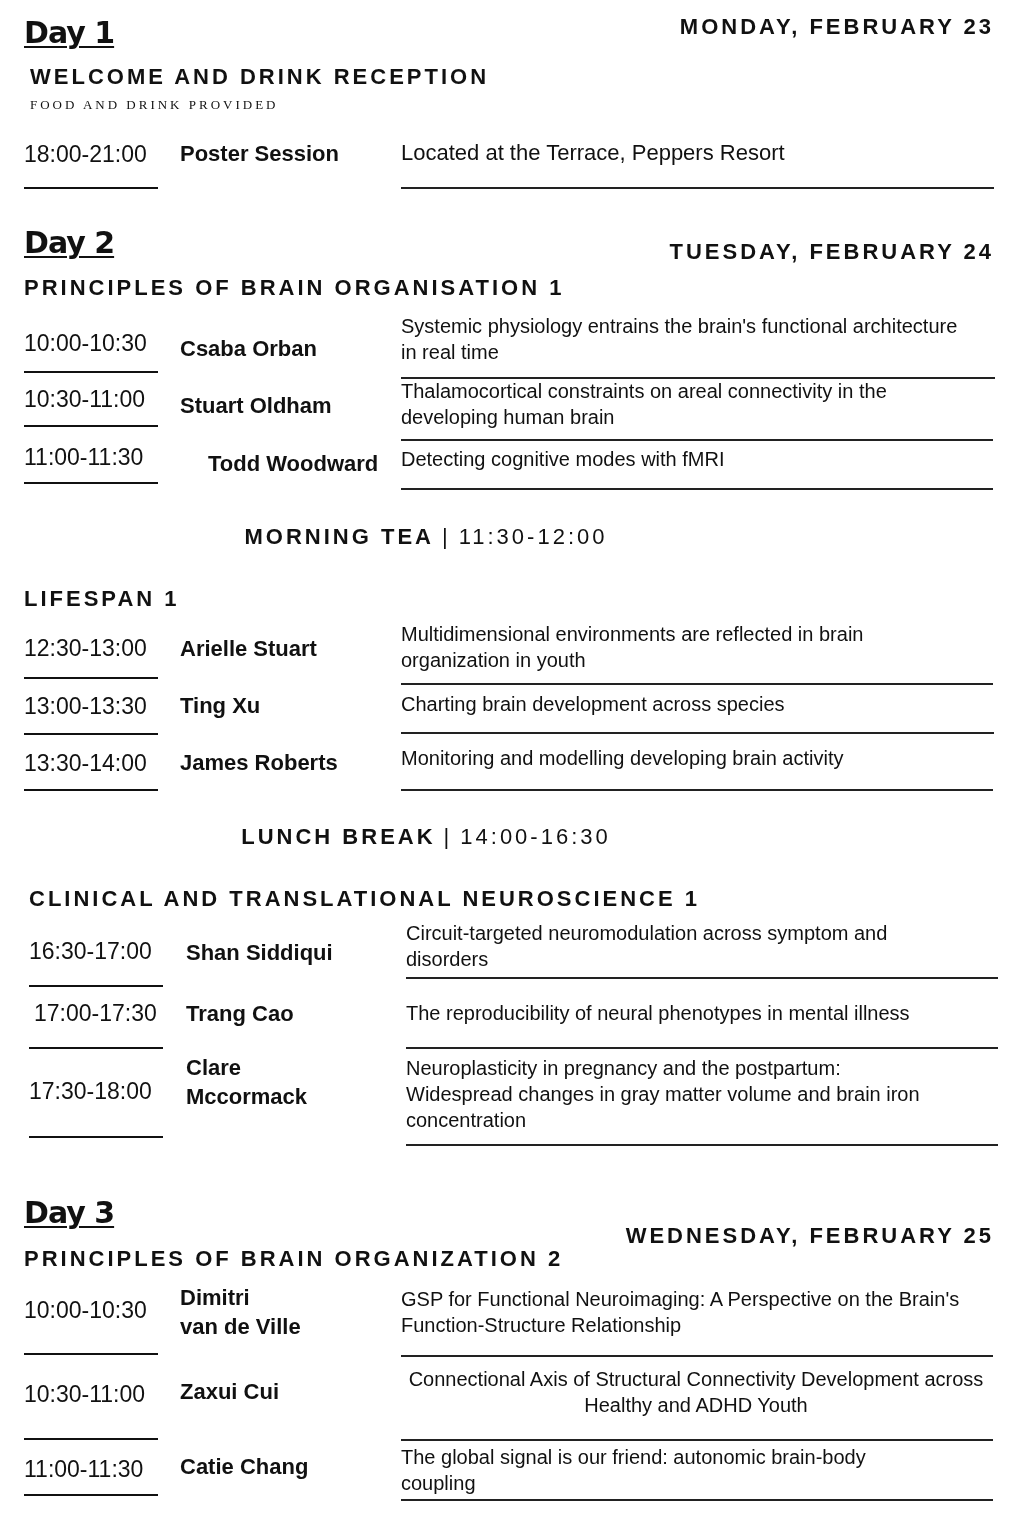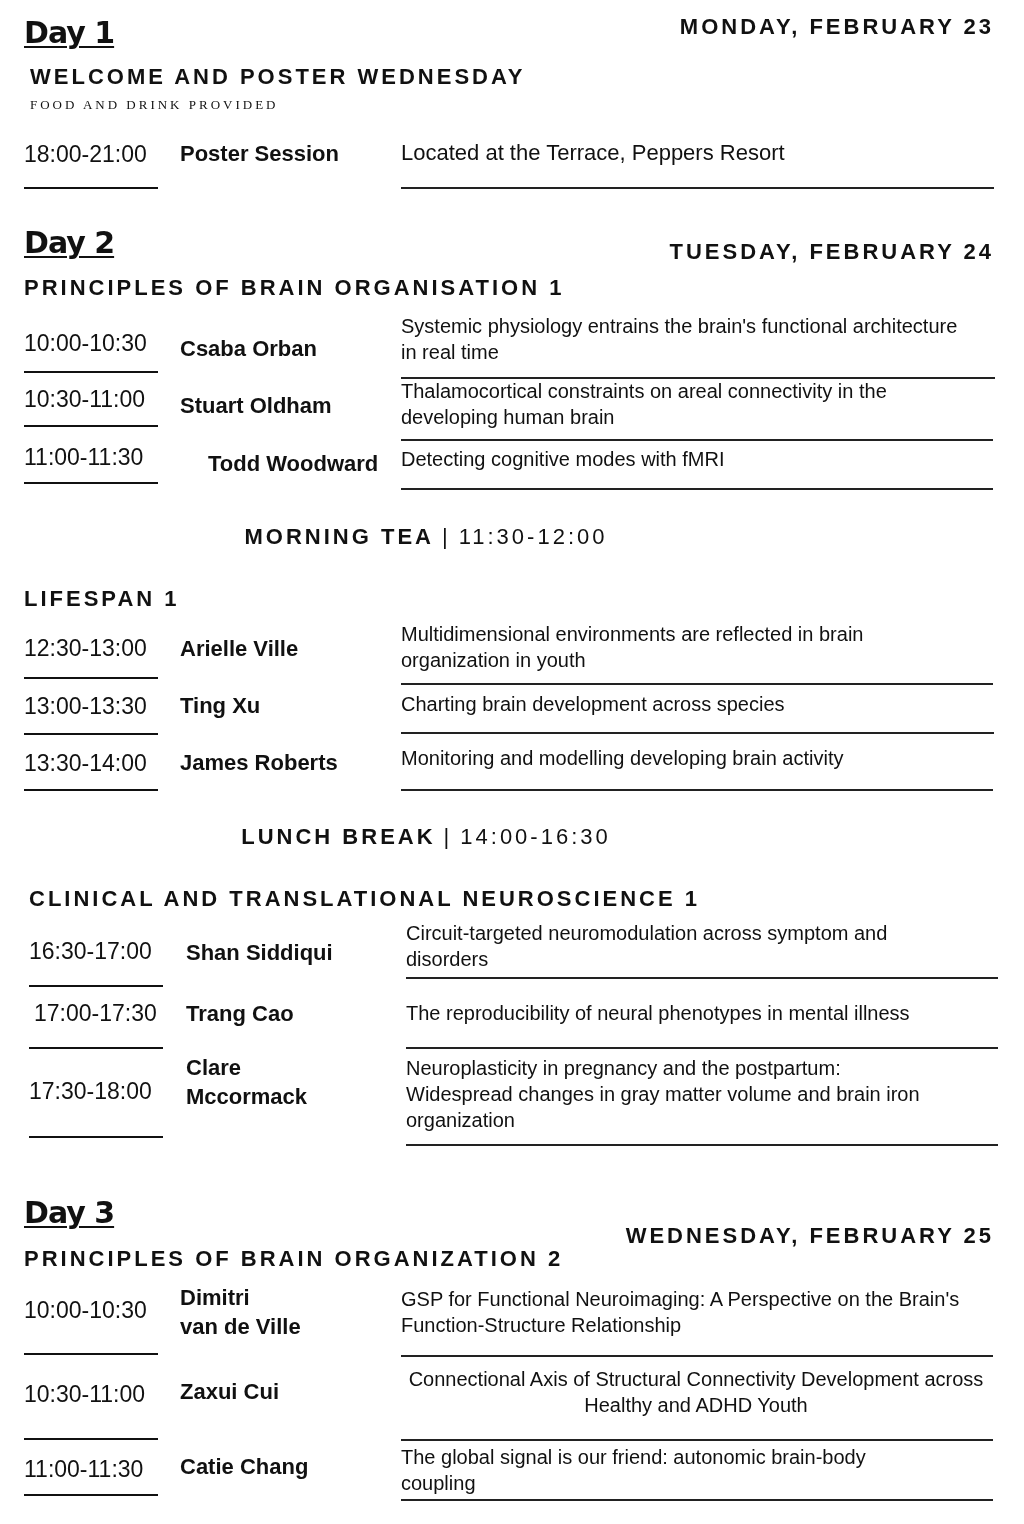--- a/index.html
+++ b/index.html
@@ -16,21 +16,21 @@
   .rule-long { height: 2px; background: #222; }
   .break { font-size: 22px; letter-spacing: 3px; line-height: 1; left: 0; width: 852px; text-align: center; }
   .break b { font-weight: bold; }
   .break .sep { margin: 0 8px; }
 </style>
 </head>
 <body>
 
 <div class="abs day-title" style="left:24px;top:18px;">Day 1</div>
 <div class="abs date" style="top:16px;">MONDAY, FEBRUARY 23</div>
-<div class="abs session" style="left:30px;top:66px;">WELCOME AND POSTER WEDNESDAY</div>
+<div class="abs session" style="left:30px;top:66px;">WELCOME AND DRINK RECEPTION</div>
 <div class="abs subsession" style="left:30px;top:98px;">FOOD AND DRINK PROVIDED</div>
 
 <div>
   <div class="abs time" style="left:24px;top:143px;">18:00-21:00</div>
   <div class="abs speaker" style="left:180px;top:139px;">Poster Session</div>
   <div class="abs talk" style="left:401px;top:140px;font-size:22px;">Located at the Terrace, Peppers Resort</div>
   <div class="abs rule-short" style="left:24px;top:187px;width:134px;"></div>
   <div class="abs rule-long" style="left:401px;top:187px;width:593px;"></div>
 </div>
 
@@ -63,21 +63,21 @@
 </div>
 
 <div class="abs break" style="top:526px;">
   <b>MORNING TEA</b><span class="sep">|</span><span>11:30-12:00</span>
 </div>
 
 <div class="abs session" style="left:24px;top:588px;">LIFESPAN 1</div>
 
 <div>
   <div class="abs time" style="left:24px;top:637px;">12:30-13:00</div>
-  <div class="abs speaker" style="left:180px;top:634px;">Arielle Ville</div>
+  <div class="abs speaker" style="left:180px;top:634px;">Arielle Stuart</div>
   <div class="abs talk" style="left:401px;top:621px;width:540px;">Multidimensional environments are reflected in brain organization in youth</div>
   <div class="abs rule-short" style="left:24px;top:677px;width:134px;"></div>
   <div class="abs rule-long" style="left:401px;top:683px;width:592px;"></div>
 </div>
 
 <div>
   <div class="abs time" style="left:24px;top:695px;">13:00-13:30</div>
   <div class="abs speaker" style="left:180px;top:691px;">Ting Xu</div>
   <div class="abs talk" style="left:401px;top:691px;">Charting brain development across species</div>
   <div class="abs rule-short" style="left:24px;top:733px;width:134px;"></div>
@@ -113,21 +113,21 @@
   <div class="abs rule-short" style="left:29px;top:1047px;width:134px;"></div>
   <div class="abs rule-long" style="left:406px;top:1047px;width:592px;"></div>
 </div>
 
 <div>
   <div class="abs time" style="left:29px;top:1080px;">17:30-18:00</div>
   <div class="abs speaker" style="left:186px;top:1053px;">Clare</div>
   <div class="abs speaker" style="left:186px;top:1082px;">Mccormack</div>
   <div class="abs talk" style="left:406px;top:1055px;">Neuroplasticity in pregnancy and the postpartum:</div>
   <div class="abs talk" style="left:406px;top:1081px;">Widespread changes in gray matter volume and brain iron</div>
-  <div class="abs talk" style="left:406px;top:1107px;">organization</div>
+  <div class="abs talk" style="left:406px;top:1107px;">concentration</div>
   <div class="abs rule-short" style="left:29px;top:1136px;width:134px;"></div>
   <div class="abs rule-long" style="left:406px;top:1144px;width:592px;"></div>
 </div>
 
 <div class="abs day-title" style="left:24px;top:1198px;">Day 3</div>
 <div class="abs date" style="top:1185px;margin-top:40px;">WEDNESDAY, FEBRUARY 25</div>
 <div class="abs session" style="left:24px;top:1248px;">PRINCIPLES OF BRAIN ORGANIZATION 2</div>
 
 <div>
   <div class="abs time" style="left:24px;top:1299px;">10:00-10:30</div>

